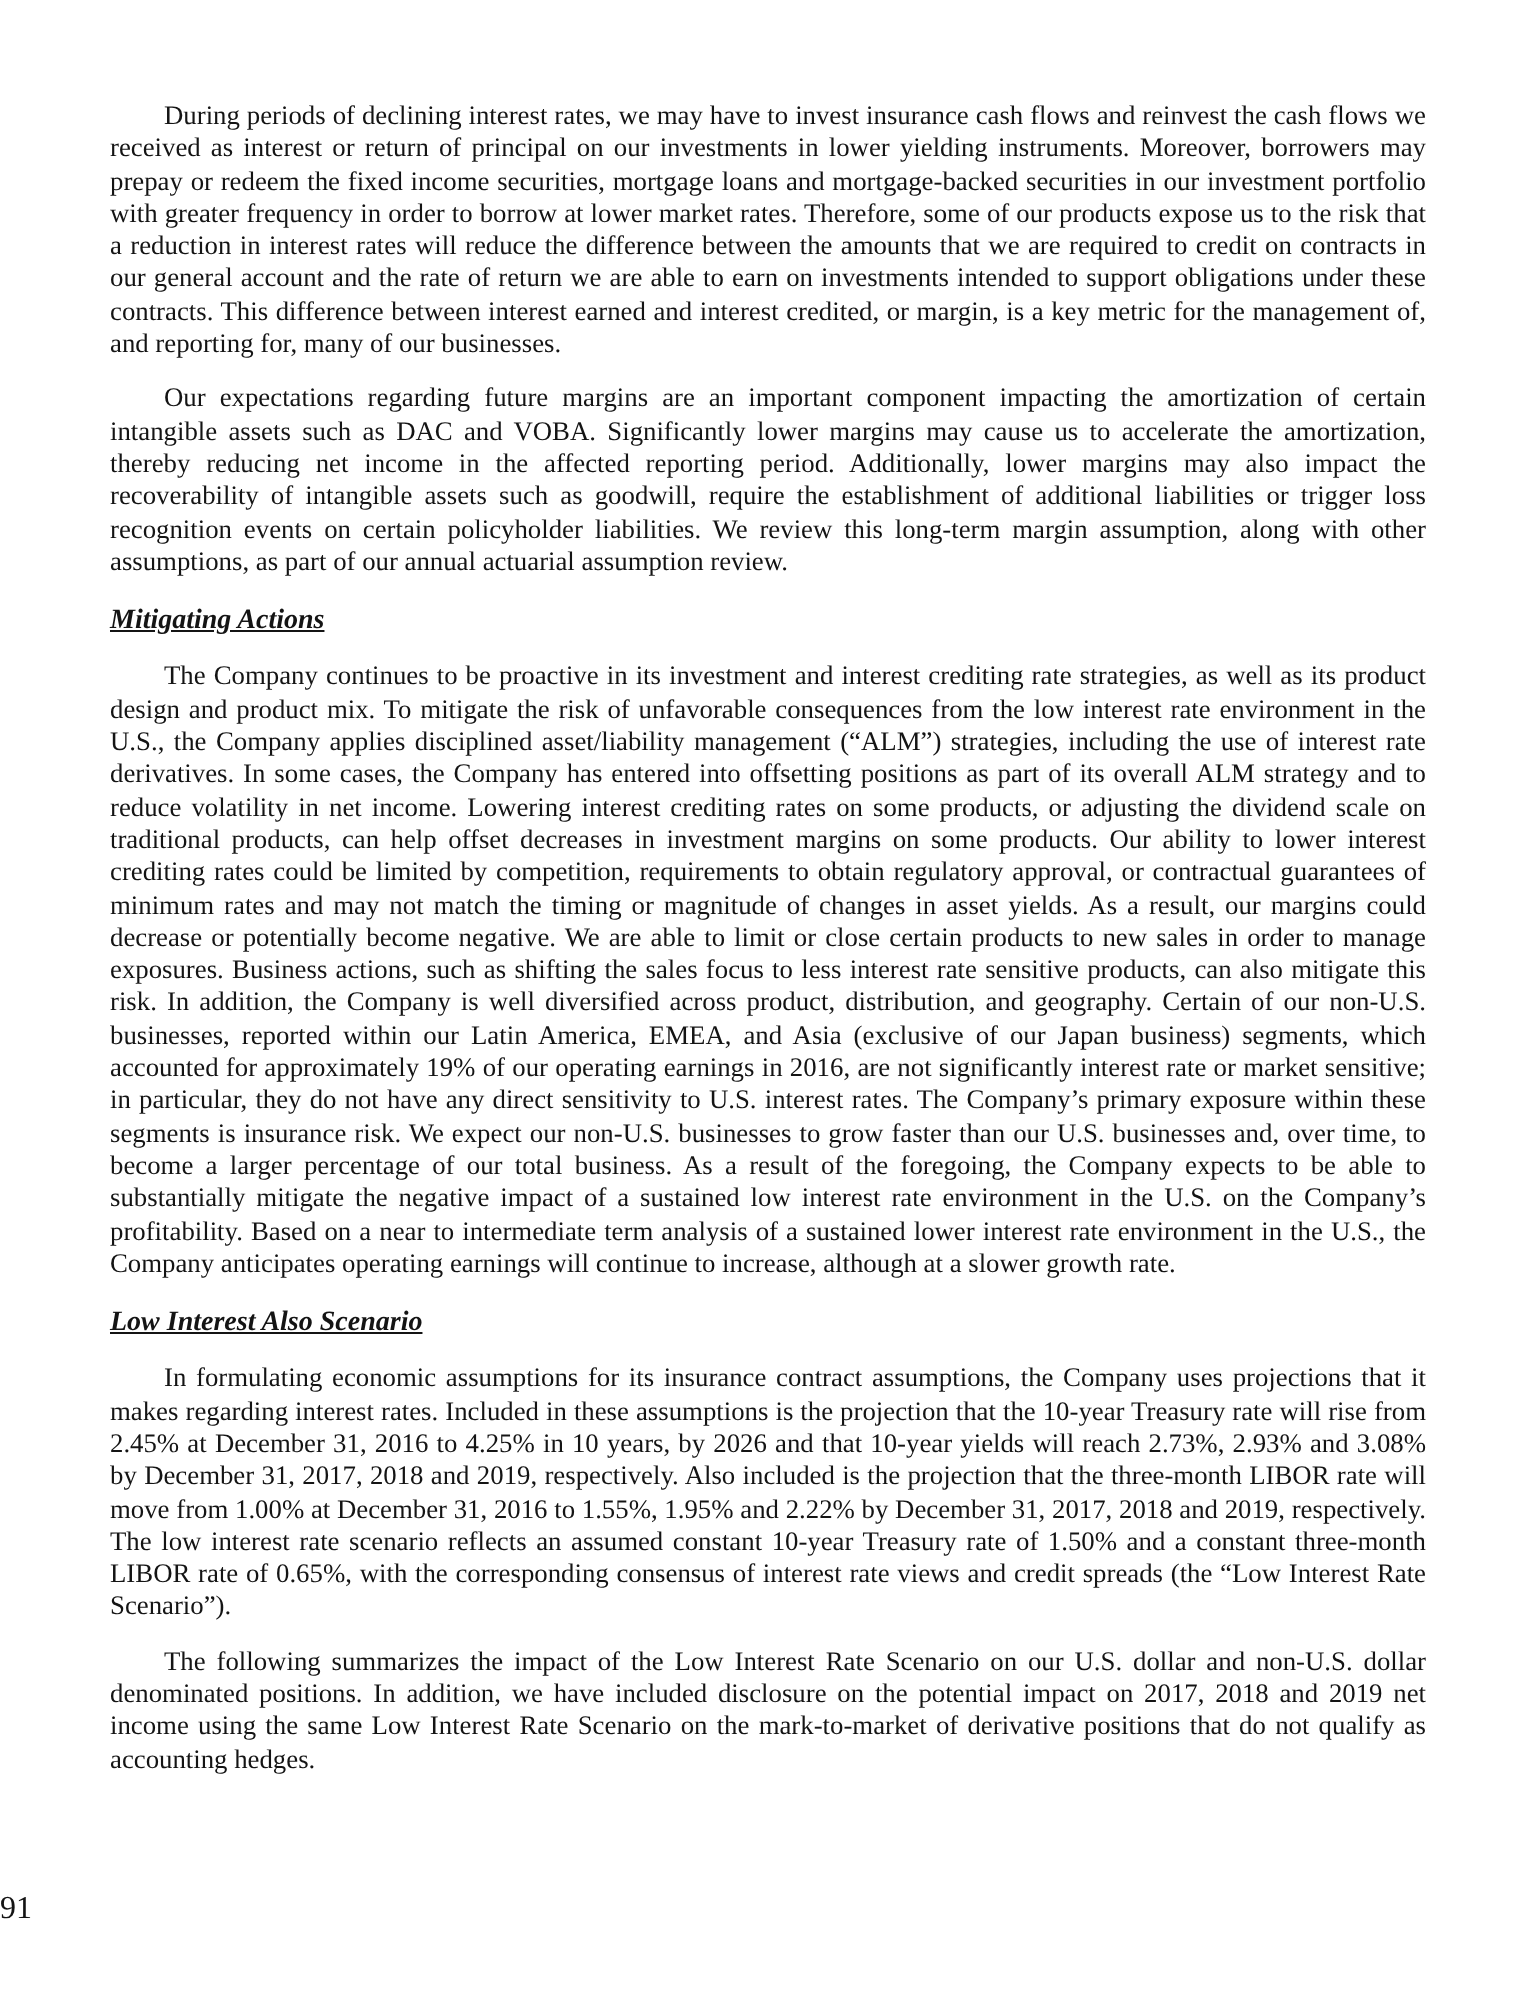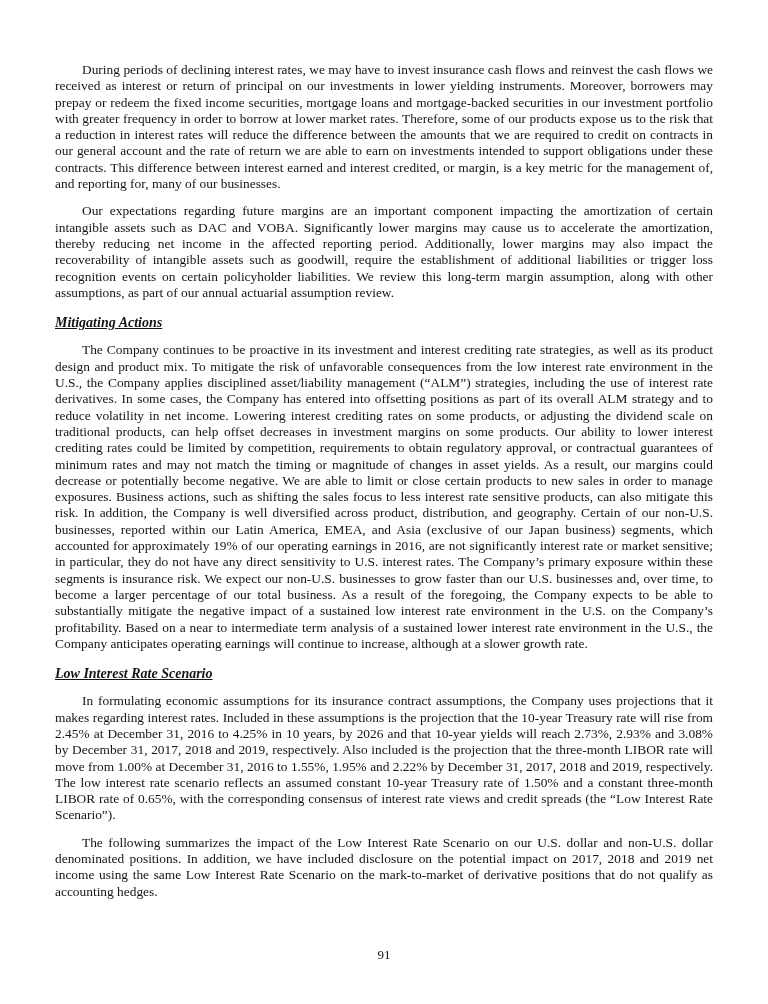--- a/index.html
+++ b/index.html
@@ -12,21 +12,20 @@
     font-family: "Liberation Serif", serif;
     color: #141414;
     box-sizing: border-box;
     overflow: hidden;
   }
   .content {
     position: absolute;
     top: 50px;
     left: 55px;
     width: 658px;
-    margin-top: 12px;
   }
   .body-para {
     margin: 0 0 11px 0;
     font-size: 13.4px;
     line-height: 16.3px;
     text-align: justify;
     text-indent: 27px;
   }
   .section-heading {
     margin: 14px 0 11px 0;
@@ -35,32 +34,32 @@
     font-weight: bold;
     font-style: italic;
     text-decoration: underline;
     text-indent: 0;
   }
   .page-number {
     position: absolute;
     bottom: 42px;
     left: 0;
     width: 100%;
-    text-align: center;
-    font-size: 13px;
+    text-align: left;
+    font-size: 16px;
     line-height: 14px;
   }
 </style>
 </head>
 <body>
 
 <div class="page">
   <div class="content">
     <p class="body-para">During periods of declining interest rates, we may have to invest insurance cash flows and reinvest the cash flows we received as interest or return of principal on our investments in lower yielding instruments. Moreover, borrowers may prepay or redeem the fixed income securities, mortgage loans and mortgage-backed securities in our investment portfolio with greater frequency in order to borrow at lower market rates. Therefore, some of our products expose us to the risk that a reduction in interest rates will reduce the difference between the amounts that we are required to credit on contracts in our general account and the rate of return we are able to earn on investments intended to support obligations under these contracts. This difference between interest earned and interest credited, or margin, is a key metric for the management of, and reporting for, many of our businesses.</p>
     <p class="body-para">Our expectations regarding future margins are an important component impacting the amortization of certain intangible assets such as DAC and VOBA. Significantly lower margins may cause us to accelerate the amortization, thereby reducing net income in the affected reporting period. Additionally, lower margins may also impact the recoverability of intangible assets such as goodwill, require the establishment of additional liabilities or trigger loss recognition events on certain policyholder liabilities. We review this long-term margin assumption, along with other assumptions, as part of our annual actuarial assumption review.</p>
     <h3 class="section-heading">Mitigating Actions</h3>
     <p class="body-para">The Company continues to be proactive in its investment and interest crediting rate strategies, as well as its product design and product mix. To mitigate the risk of unfavorable consequences from the low interest rate environment in the U.S., the Company applies disciplined asset/liability management (“ALM”) strategies, including the use of interest rate derivatives. In some cases, the Company has entered into offsetting positions as part of its overall ALM strategy and to reduce volatility in net income. Lowering interest crediting rates on some products, or adjusting the dividend scale on traditional products, can help offset decreases in investment margins on some products. Our ability to lower interest crediting rates could be limited by competition, requirements to obtain regulatory approval, or contractual guarantees of minimum rates and may not match the timing or magnitude of changes in asset yields. As a result, our margins could decrease or potentially become negative. We are able to limit or close certain products to new sales in order to manage exposures. Business actions, such as shifting the sales focus to less interest rate sensitive products, can also mitigate this risk. In addition, the Company is well diversified across product, distribution, and geography. Certain of our non-U.S. businesses, reported within our Latin America, EMEA, and Asia (exclusive of our Japan business) segments, which accounted for approximately 19% of our operating earnings in 2016, are not significantly interest rate or market sensitive; in particular, they do not have any direct sensitivity to U.S. interest rates. The Company’s primary exposure within these segments is insurance risk. We expect our non-U.S. businesses to grow faster than our U.S. businesses and, over time, to become a larger percentage of our total business. As a result of the foregoing, the Company expects to be able to substantially mitigate the negative impact of a sustained low interest rate environment in the U.S. on the Company’s profitability. Based on a near to intermediate term analysis of a sustained lower interest rate environment in the U.S., the Company anticipates operating earnings will continue to increase, although at a slower growth rate.</p>
-    <h3 class="section-heading">Low Interest Rate Scenario</h3>
+    <h3 class="section-heading">Low Interest Also Scenario</h3>
     <p class="body-para">In formulating economic assumptions for its insurance contract assumptions, the Company uses projections that it makes regarding interest rates. Included in these assumptions is the projection that the 10-year Treasury rate will rise from 2.45% at December 31, 2016 to 4.25% in 10 years, by 2026 and that 10-year yields will reach 2.73%, 2.93% and 3.08% by December 31, 2017, 2018 and 2019, respectively. Also included is the projection that the three-month LIBOR rate will move from 1.00% at December 31, 2016 to 1.55%, 1.95% and 2.22% by December 31, 2017, 2018 and 2019, respectively. The low interest rate scenario reflects an assumed constant 10-year Treasury rate of 1.50% and a constant three-month LIBOR rate of 0.65%, with the corresponding consensus of interest rate views and credit spreads (the “Low Interest Rate Scenario”).</p>
     <p class="body-para">The following summarizes the impact of the Low Interest Rate Scenario on our U.S. dollar and non-U.S. dollar denominated positions. In addition, we have included disclosure on the potential impact on 2017, 2018 and 2019 net income using the same Low Interest Rate Scenario on the mark-to-market of derivative positions that do not qualify as accounting hedges.</p>
   </div>
   <div class="page-number">91</div>
 </div>
 
 </body></html>

